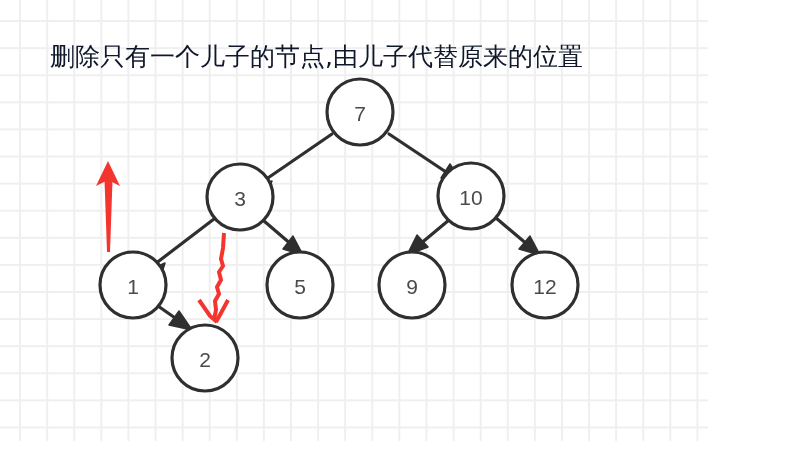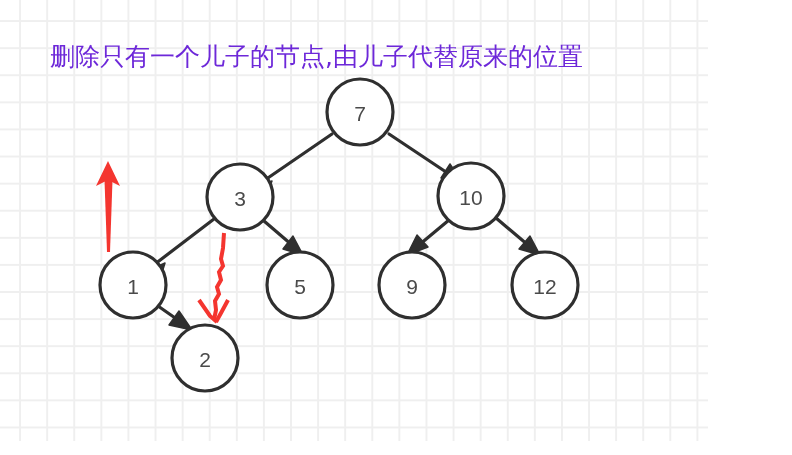--- a/index.html
+++ b/index.html
@@ -71,21 +71,21 @@
     stroke-linecap: butt;
     stroke-linejoin: miter;
   }
   .annot-fill {
     fill: #f4352f;
   }
   #title-text {
     position: absolute;
     left: 50px;
     top: 40px;
-    color: #6d28d9;
+    color: #0f172a;
     font-family: "DejaVu Sans", "Liberation Sans", sans-serif;
     font-size: 25px;
     line-height: 34px;
     letter-spacing: 0px;
     white-space: nowrap;
     user-select: none;
   }
 </style>
 </head>
 <body>

